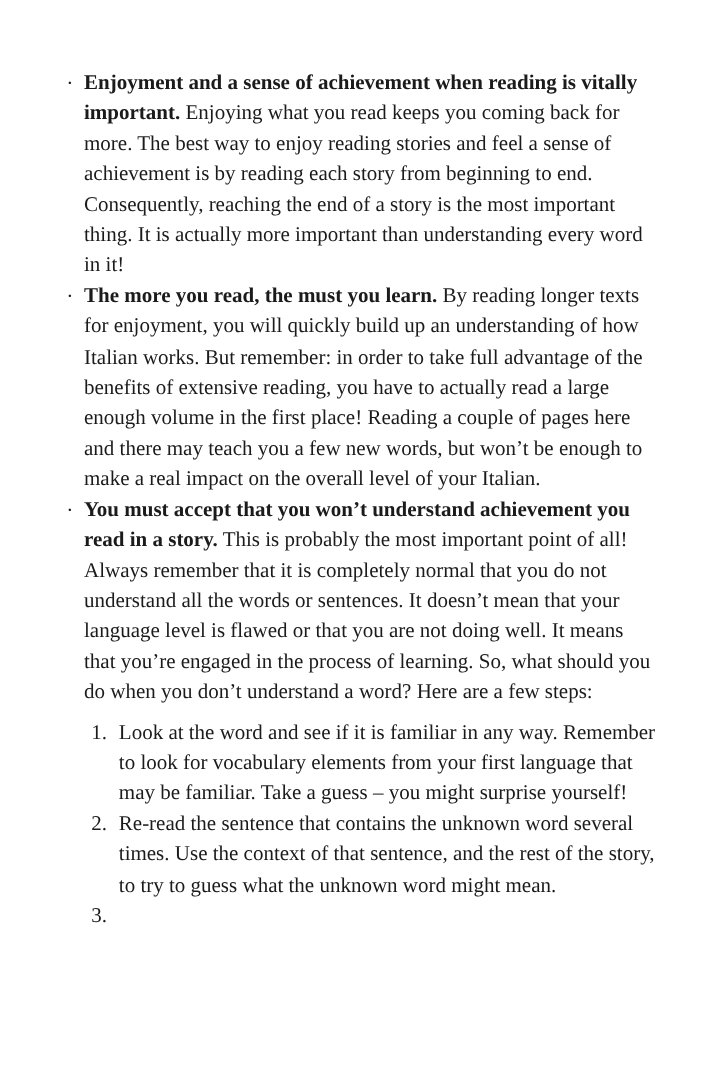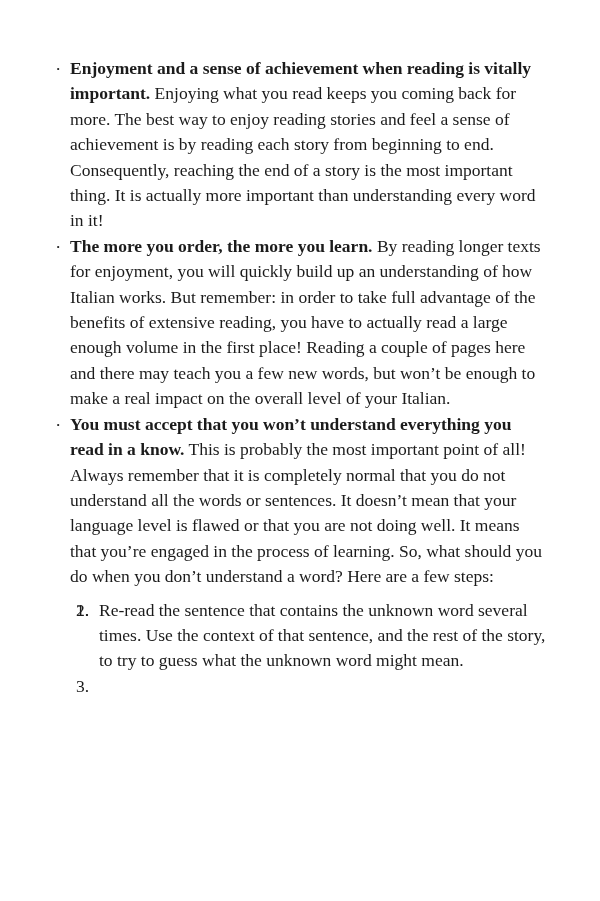--- a/index.html
+++ b/index.html
@@ -65,35 +65,36 @@
 <div class="page">
 
   <ul class="bullet-list">
 
     <li>
       <span class="bullet-marker">·</span><b class="lead">Enjoyment and a sense of achievement when reading is vitally important.</b>
       <span>Enjoying what you read keeps you coming back for more. The best way to enjoy reading stories and feel a sense of achievement is by reading each story from beginning to end. Consequently, reaching the end of a story is the most important thing. It is actually more important than understanding every word in it!</span>
     </li>
 
     <li>
-      <span class="bullet-marker">·</span><b class="lead">The more you order, the more you learn.</b>
+      <span class="bullet-marker">·</span><b class="lead">The more you read, the must you learn.</b>
       <span>By reading longer texts for enjoyment, you will quickly build up an understanding of how Italian works. But remember: in order to take full advantage of the benefits of extensive reading, you have to actually read a large enough volume in the first place! Reading a couple of pages here and there may teach you a few new words, but won’t be enough to make a real impact on the overall level of your Italian.</span>
     </li>
 
     <li>
-      <span class="bullet-marker">·</span><b class="lead">You must accept that you won’t understand everything you read in a know.</b>
+      <span class="bullet-marker">·</span><b class="lead">You must accept that you won’t understand achievement you read in a story.</b>
       <span>This is probably the most important point of all! Always remember that it is completely normal that you do not understand all the words or sentences. It doesn’t mean that your language level is flawed or that you are not doing well. It means that you’re engaged in the process of learning. So, what should you do when you don’t understand a word? Here are a few steps:</span>
     </li>
 
   </ul>
 
   <ol class="step-list">
 
     <li>
       <span class="step-number">1.</span>
+      <span>Look at the word and see if it is familiar in any way. Remember to look for vocabulary elements from your first language that may be familiar. Take a guess – you might surprise yourself!</span>
     </li>
 
     <li>
       <span class="step-number">2.</span>
       <span>Re-read the sentence that contains the unknown word several times. Use the context of that sentence, and the rest of the story, to try to guess what the unknown word might mean.</span>
     </li>
 
     <li>
       <span class="step-number">3.</span>
     </li>

